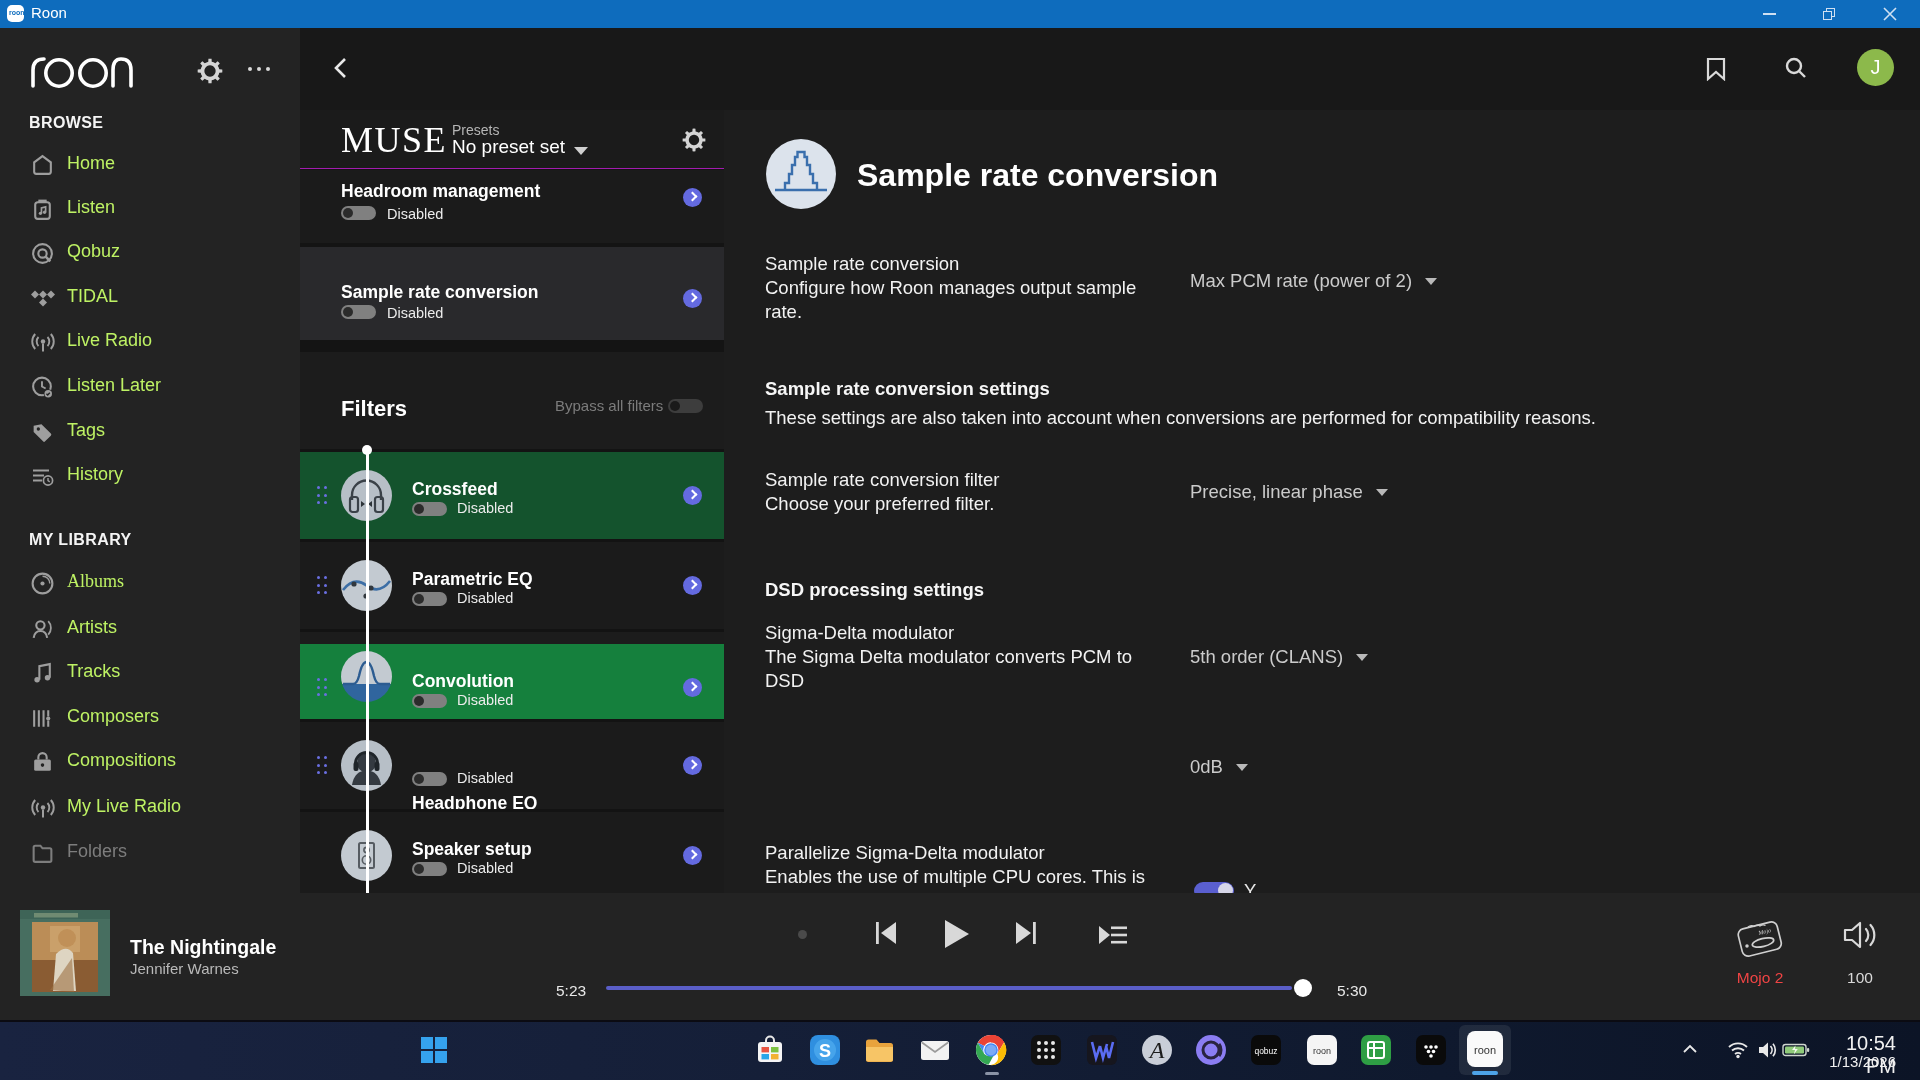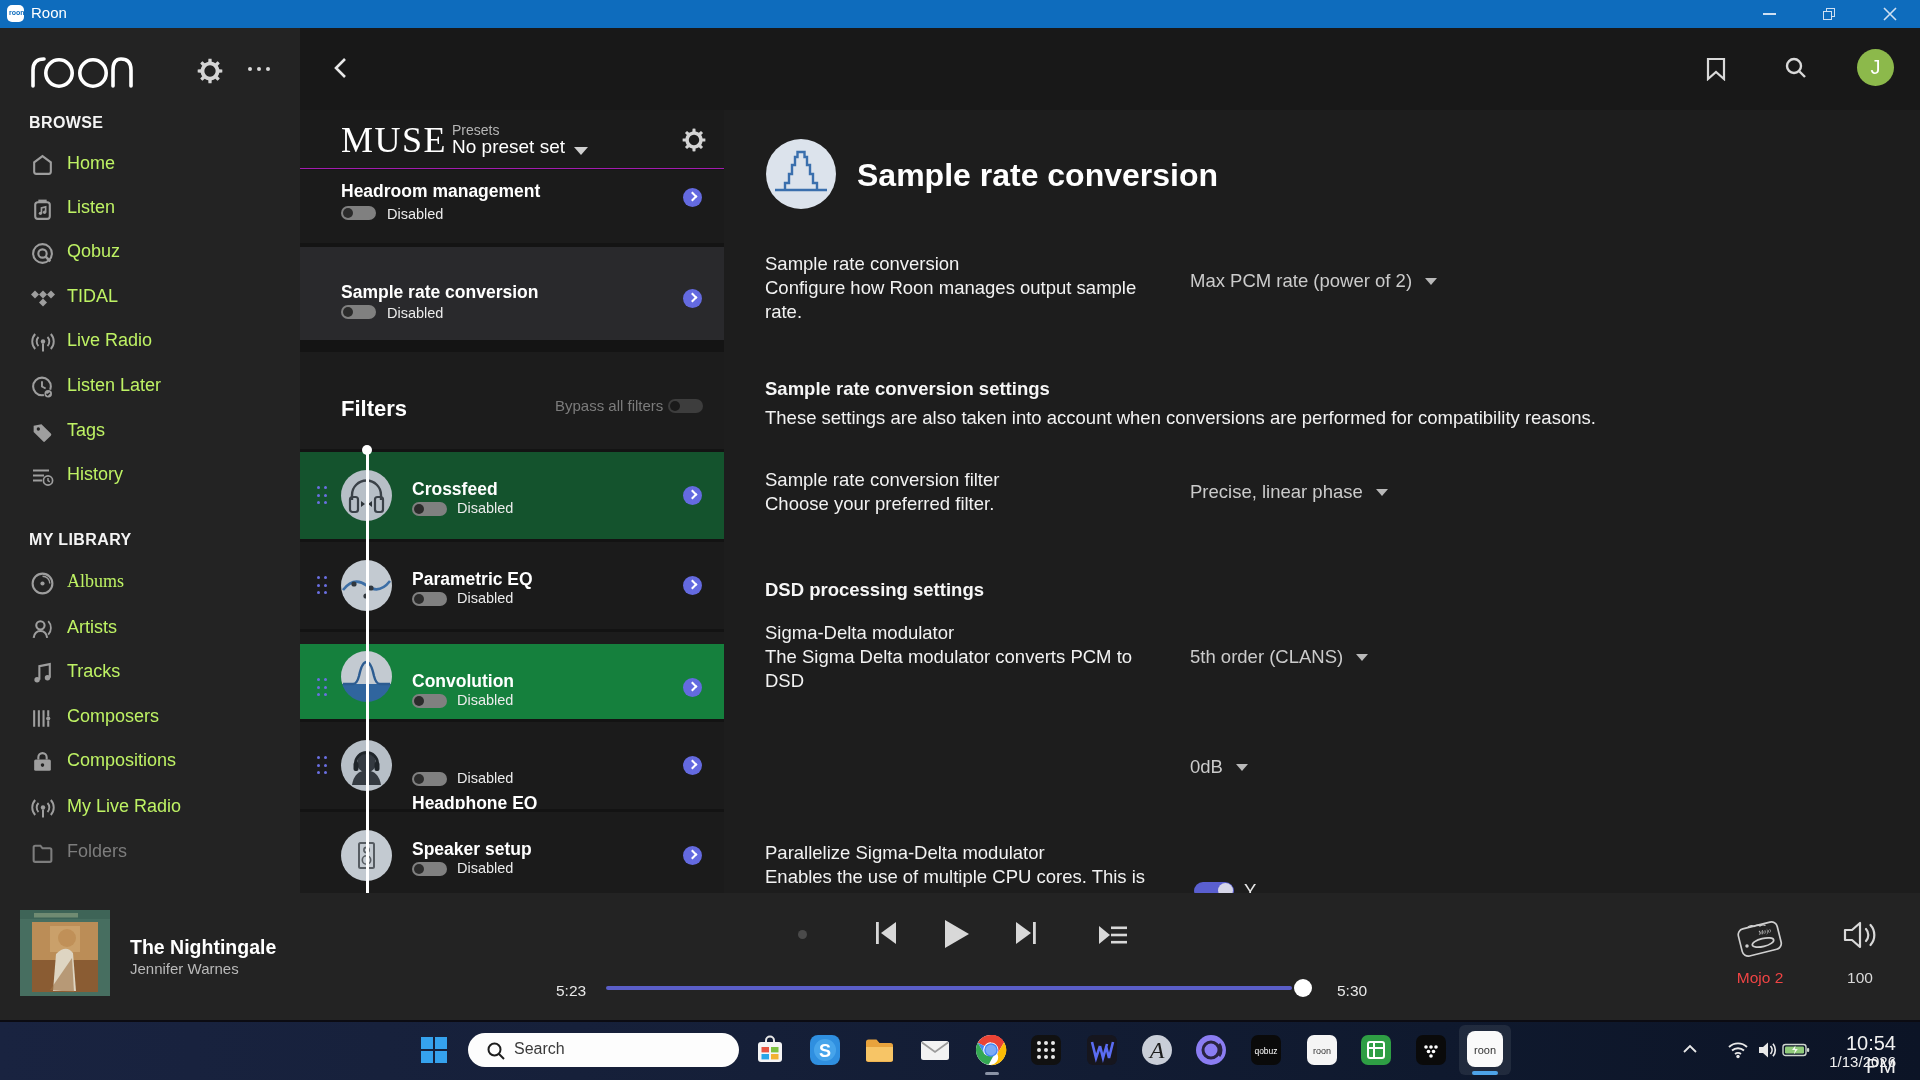--- a/index.html
+++ b/index.html
@@ -467,27 +467,20 @@
   <div class="abs" id="taskbar">
     <div class="abs" style="left:0;top:0;width:1920px;height:2px;background:#0b0b12;"></div>
 
     <svg class="abs" style="left:421px;top:17px;" width="26" height="26" viewBox="0 0 26 26">
       <rect x="0" y="0" width="12" height="12" fill="#35a2ee"></rect>
       <rect x="14" y="0" width="12" height="12" fill="#35a2ee"></rect>
       <rect x="0" y="14" width="12" height="12" fill="#35a2ee"></rect>
       <rect x="14" y="14" width="12" height="12" fill="#35a2ee"></rect>
     </svg>
 
-    <div class="abs" style="left:468px;top:13px;width:271px;height:34px;border-radius:17px;background:#fdfdfd;">
-      <svg class="abs" style="left:18px;top:8px;" width="20" height="20" viewBox="0 0 20 20">
-        <circle cx="8.5" cy="8.5" r="6" stroke="#1d1d1d" stroke-width="2" fill="none"></circle>
-        <path d="M13 13 L18 18" stroke="#1d1d1d" stroke-width="2"></path>
-      </svg>
-      <div class="abs" style="left:46px;top:7px;color:#3a3a3a;font-size:16px;">Search</div>
-    </div>
 
     <svg class="tbi" style="left:754px;" width="32" height="32" viewBox="0 0 32 32">
       <path d="M12 8 v-1.5 a4 4 0 0 1 8 0 v1.5" fill="none" stroke="#e8e8e8" stroke-width="2"></path>
       <rect x="4" y="8" width="24" height="20" rx="3" fill="#f5f5f5"></rect>
       <rect x="7.5" y="13" width="7.5" height="5.4" fill="#e85542"></rect>
         <rect x="17" y="13" width="7.5" height="5.4" fill="#7dc242"></rect>
       <rect x="7.5" y="20" width="7.5" height="5.4" fill="#29a7e8"></rect>
         <rect x="17" y="20" width="7.5" height="5.4" fill="#f2b233"></rect>
     </svg>
 

